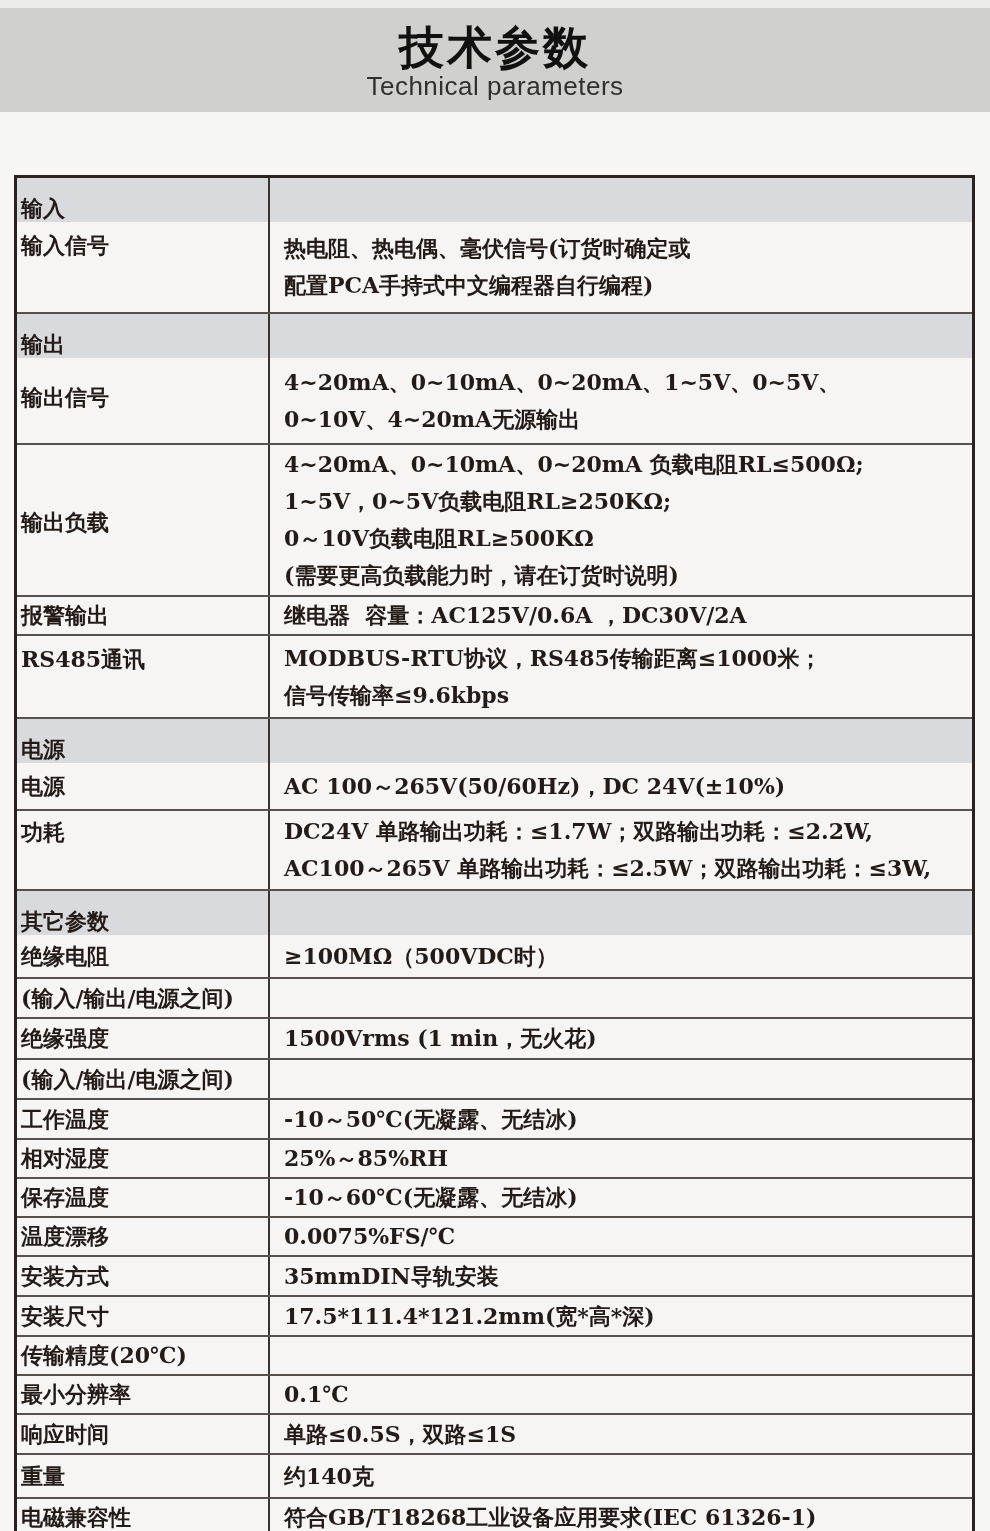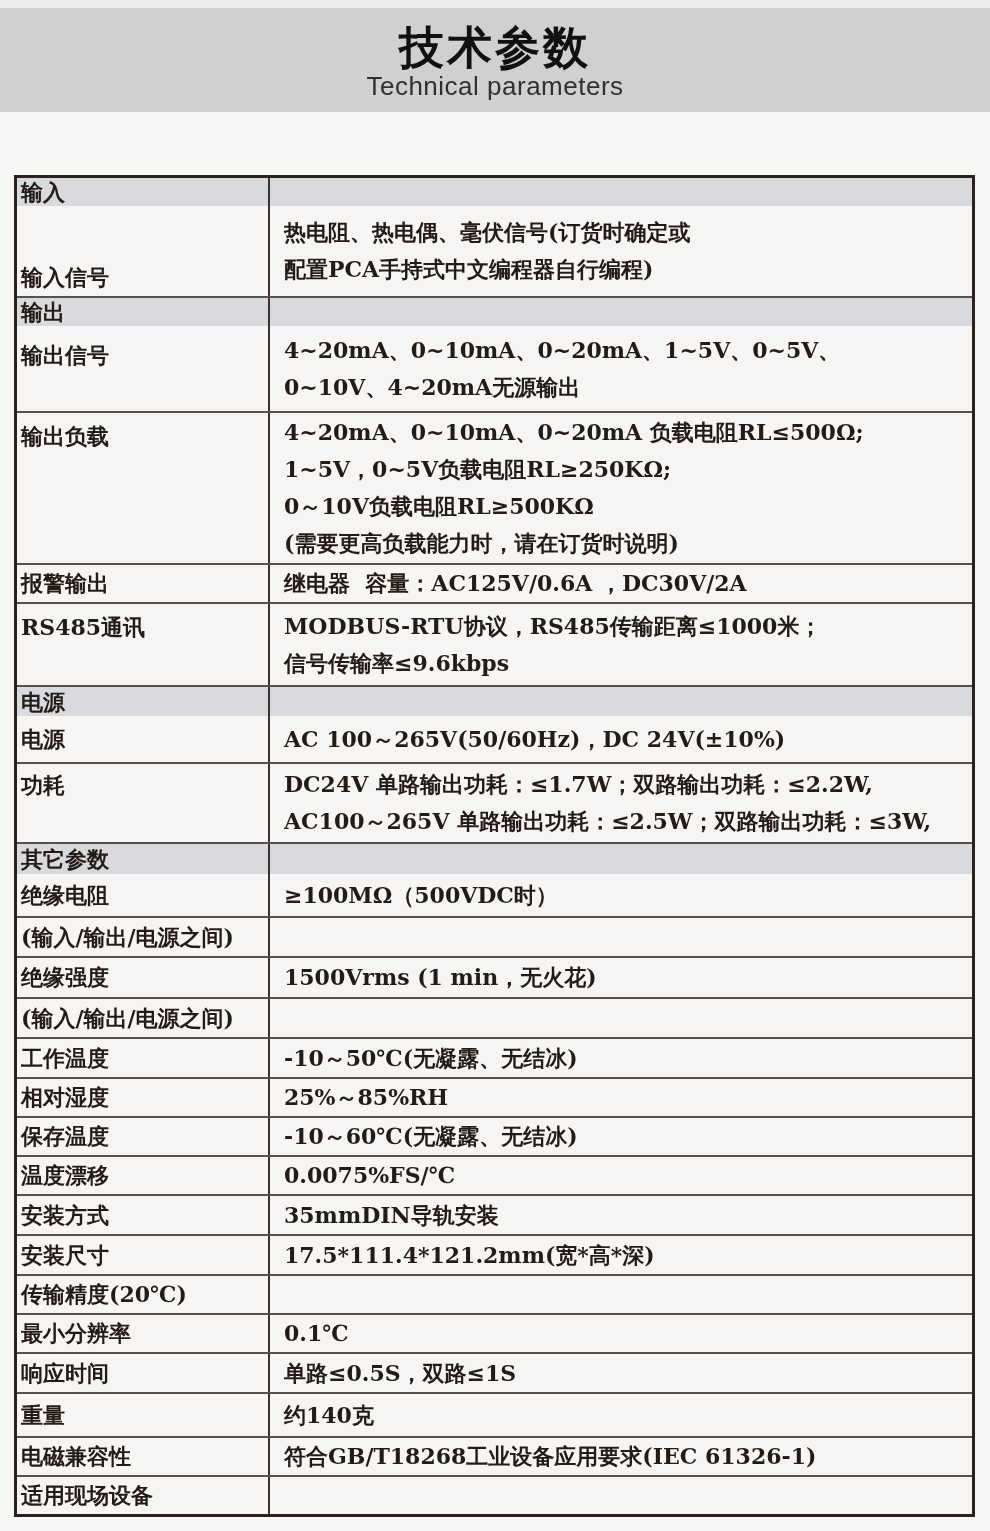--- a/index.html
+++ b/index.html
@@ -72,21 +72,21 @@
     flex: 1 1 auto;
     padding-left: 14px;
   }
   .label-text, .line {
     font-weight: 700;
     font-size: 22px;
     line-height: 37px;
     color: #241b17;
     white-space: pre;
   }
-  .t-section .label-text { line-height: 28px; }
+  .t-section .label-text { line-height: 28px; margin-top: 16px; }
 </style>
 </head>
 <body>
 
 <div class="top-strip"></div>
 
 <header class="title-band">
   <h1 class="title-cn">技术参数</h1>
   <div class="title-en">Technical parameters</div>
 </header>
@@ -94,49 +94,49 @@
 <div class="spec-table">
 
   <div class="t-section first" style="min-height:28px">
     <div class="cell label">
         <span class="label-text">输入</span>
       </div>
     <div class="cell value"></div>
   </div>
 
   <div class="t-row" style="min-height:90px">
-    <div class="cell label" style="justify-content:flex-end;padding-top:5px">
+    <div class="cell label" style="justify-content:flex-start;padding-top:5px">
         <span class="label-text"></span>
         <span class="label-text">输入信号</span>
       </div>
     <div class="cell value">
       <div class="line">热电阻、热电偶、毫伏信号(订货时确定或</div>
       <div class="line">配置PCA手持式中文编程器自行编程)</div>
     </div>
   </div>
 
   <div class="t-section" style="min-height:30px">
     <div class="cell label">
         <span class="label-text">输出</span>
       </div>
     <div class="cell value"></div>
   </div>
 
   <div class="t-row" style="min-height:85px">
-    <div class="cell label" style="justify-content:flex-start;padding-top:11px">
+    <div class="cell label" style="justify-content:flex-start;padding-top:21px">
         <span class="label-text">输出信号</span>
       </div>
     <div class="cell value">
       <div class="line">4~20mA、0~10mA、0~20mA、1~5V、0~5V、</div>
       <div class="line">0~10V、4~20mA无源输出</div>
     </div>
   </div>
 
   <div class="t-row" style="min-height:152px">
-    <div class="cell label" style="justify-content:flex-start;padding-top:5px">
+    <div class="cell label" style="justify-content:center;padding-top:5px">
         <span class="label-text">输出负载</span>
       </div>
     <div class="cell value">
       <div class="line">4~20mA、0~10mA、0~20mA 负载电阻RL≤500Ω;</div>
       <div class="line">1~5V，0~5V负载电阻RL≥250KΩ;</div>
       <div class="line">0～10V负载电阻RL≥500KΩ</div>
       <div class="line">(需要更高负载能力时，请在订货时说明)</div>
     </div>
   </div>
 

